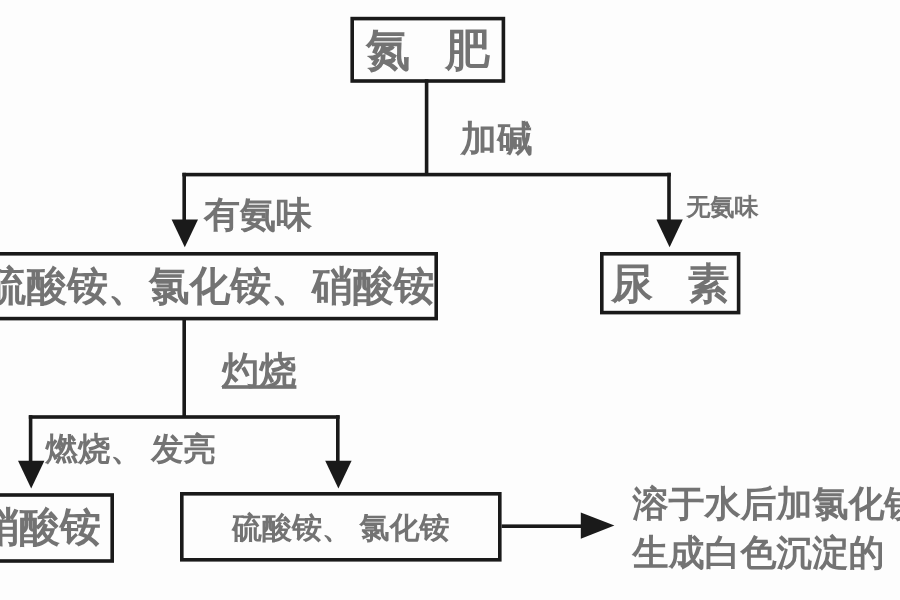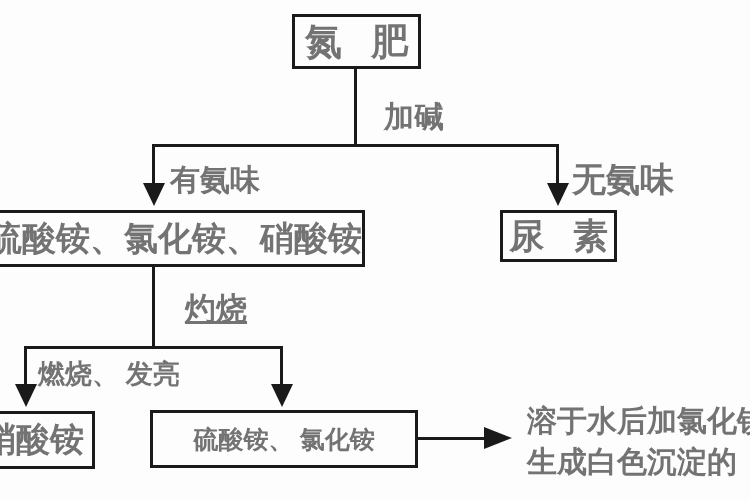--- a/index.html
+++ b/index.html
@@ -40,21 +40,21 @@
   <div class="lbl" style="left:384px;top:92px;font-size:30px;margin-top:10px;">加碱</div>
 
   <div class="hline" style="left:152px;top:144px;width:407px;height:3px;"></div>
 
   <div class="vline" style="left:152px;top:144px;width:3px;height:42px;"></div>
   <div class="arr-down" style="left:143px;top:183px;"></div>
   <div class="lbl" style="left:170px;top:165px;font-size:30px;">有氨味</div>
 
   <div class="vline" style="left:556px;top:144px;width:3px;height:42px;"></div>
   <div class="arr-down" style="left:547px;top:183px;"></div>
-  <div class="lbl" style="left:572px;top:163px;font-size:34px;">无氨味</div>
+  <div class="lbl" style="left:572px;top:163px;font-size:20px;">无氨味</div>
 
   <div class="box" style="left:-45px;top:210px;width:410px;height:57px;font-size:34px;justify-content:flex-start;padding-left:30px;">硫酸铵、氯化铵、硝酸铵</div>
 
   <div class="box spaced" style="left:500px;top:210px;width:117px;height:52px;font-size:35px;">尿 素</div>
 
   <div class="vline" style="left:152px;top:265px;width:3px;height:83px;"></div>
   <div class="lbl" style="left:185px;top:293px;font-size:31px;text-decoration:underline;">灼烧</div>
 
   <div class="hline" style="left:24px;top:346px;width:259px;height:3px;"></div>
 

